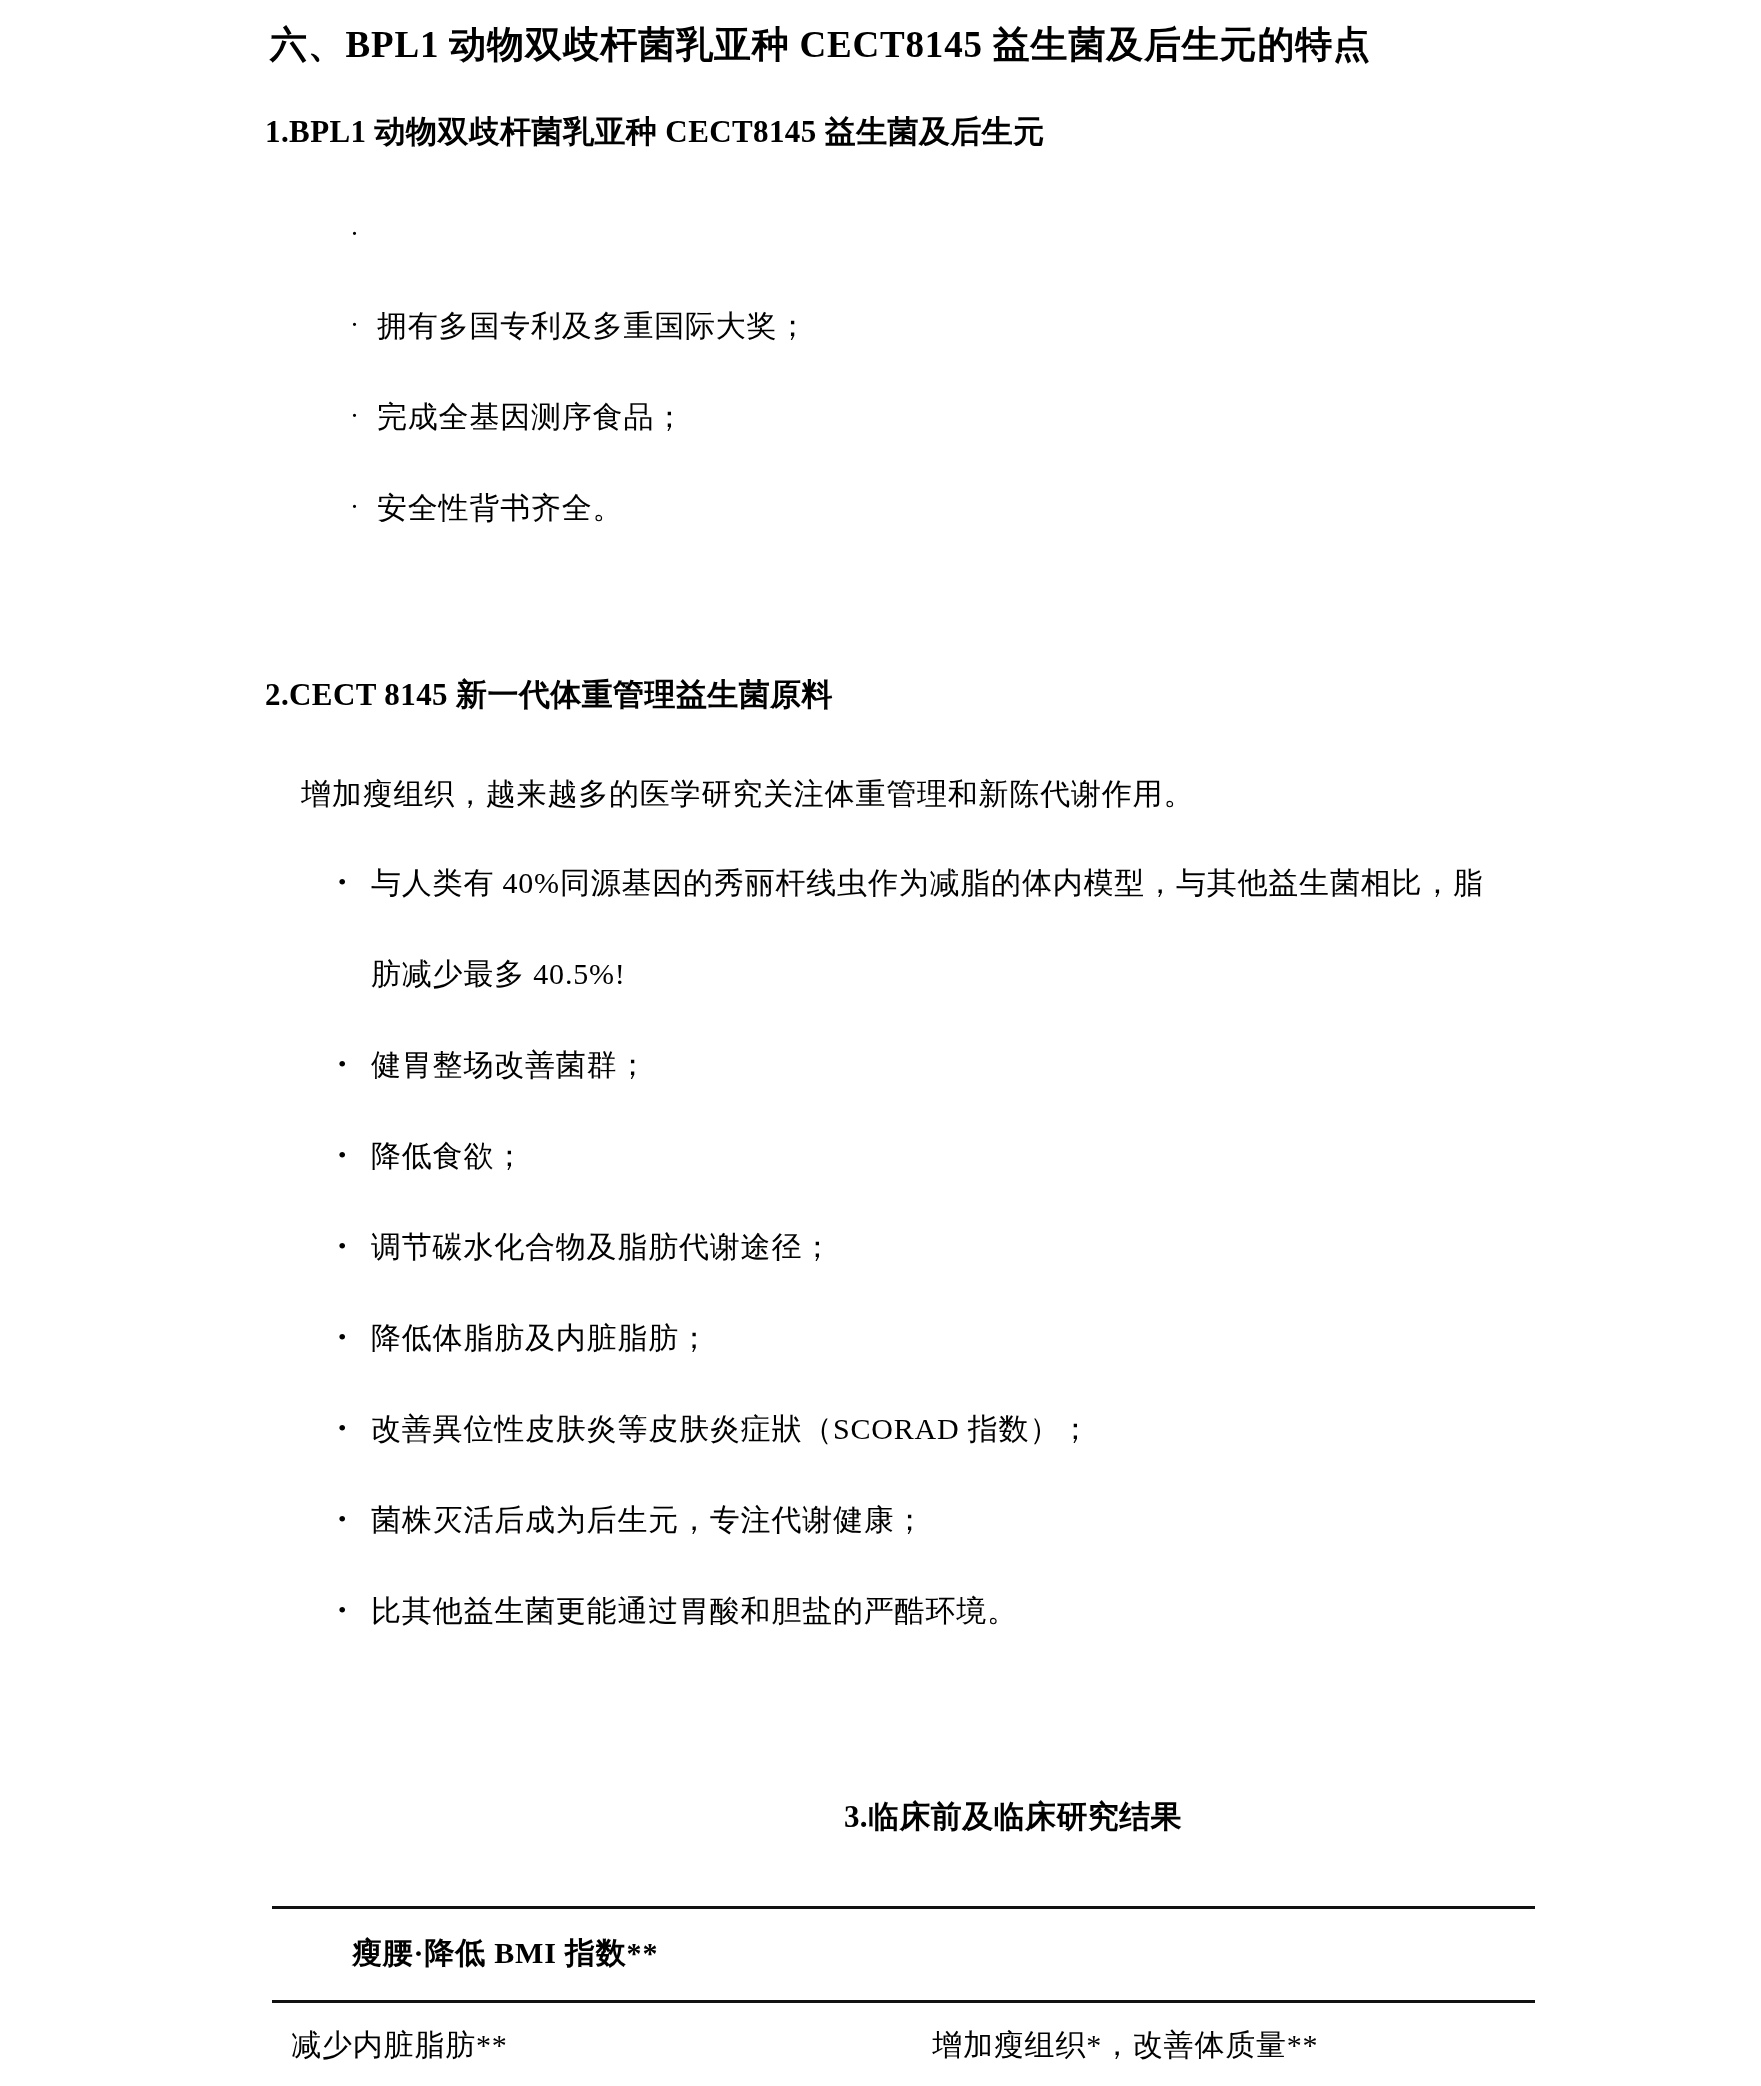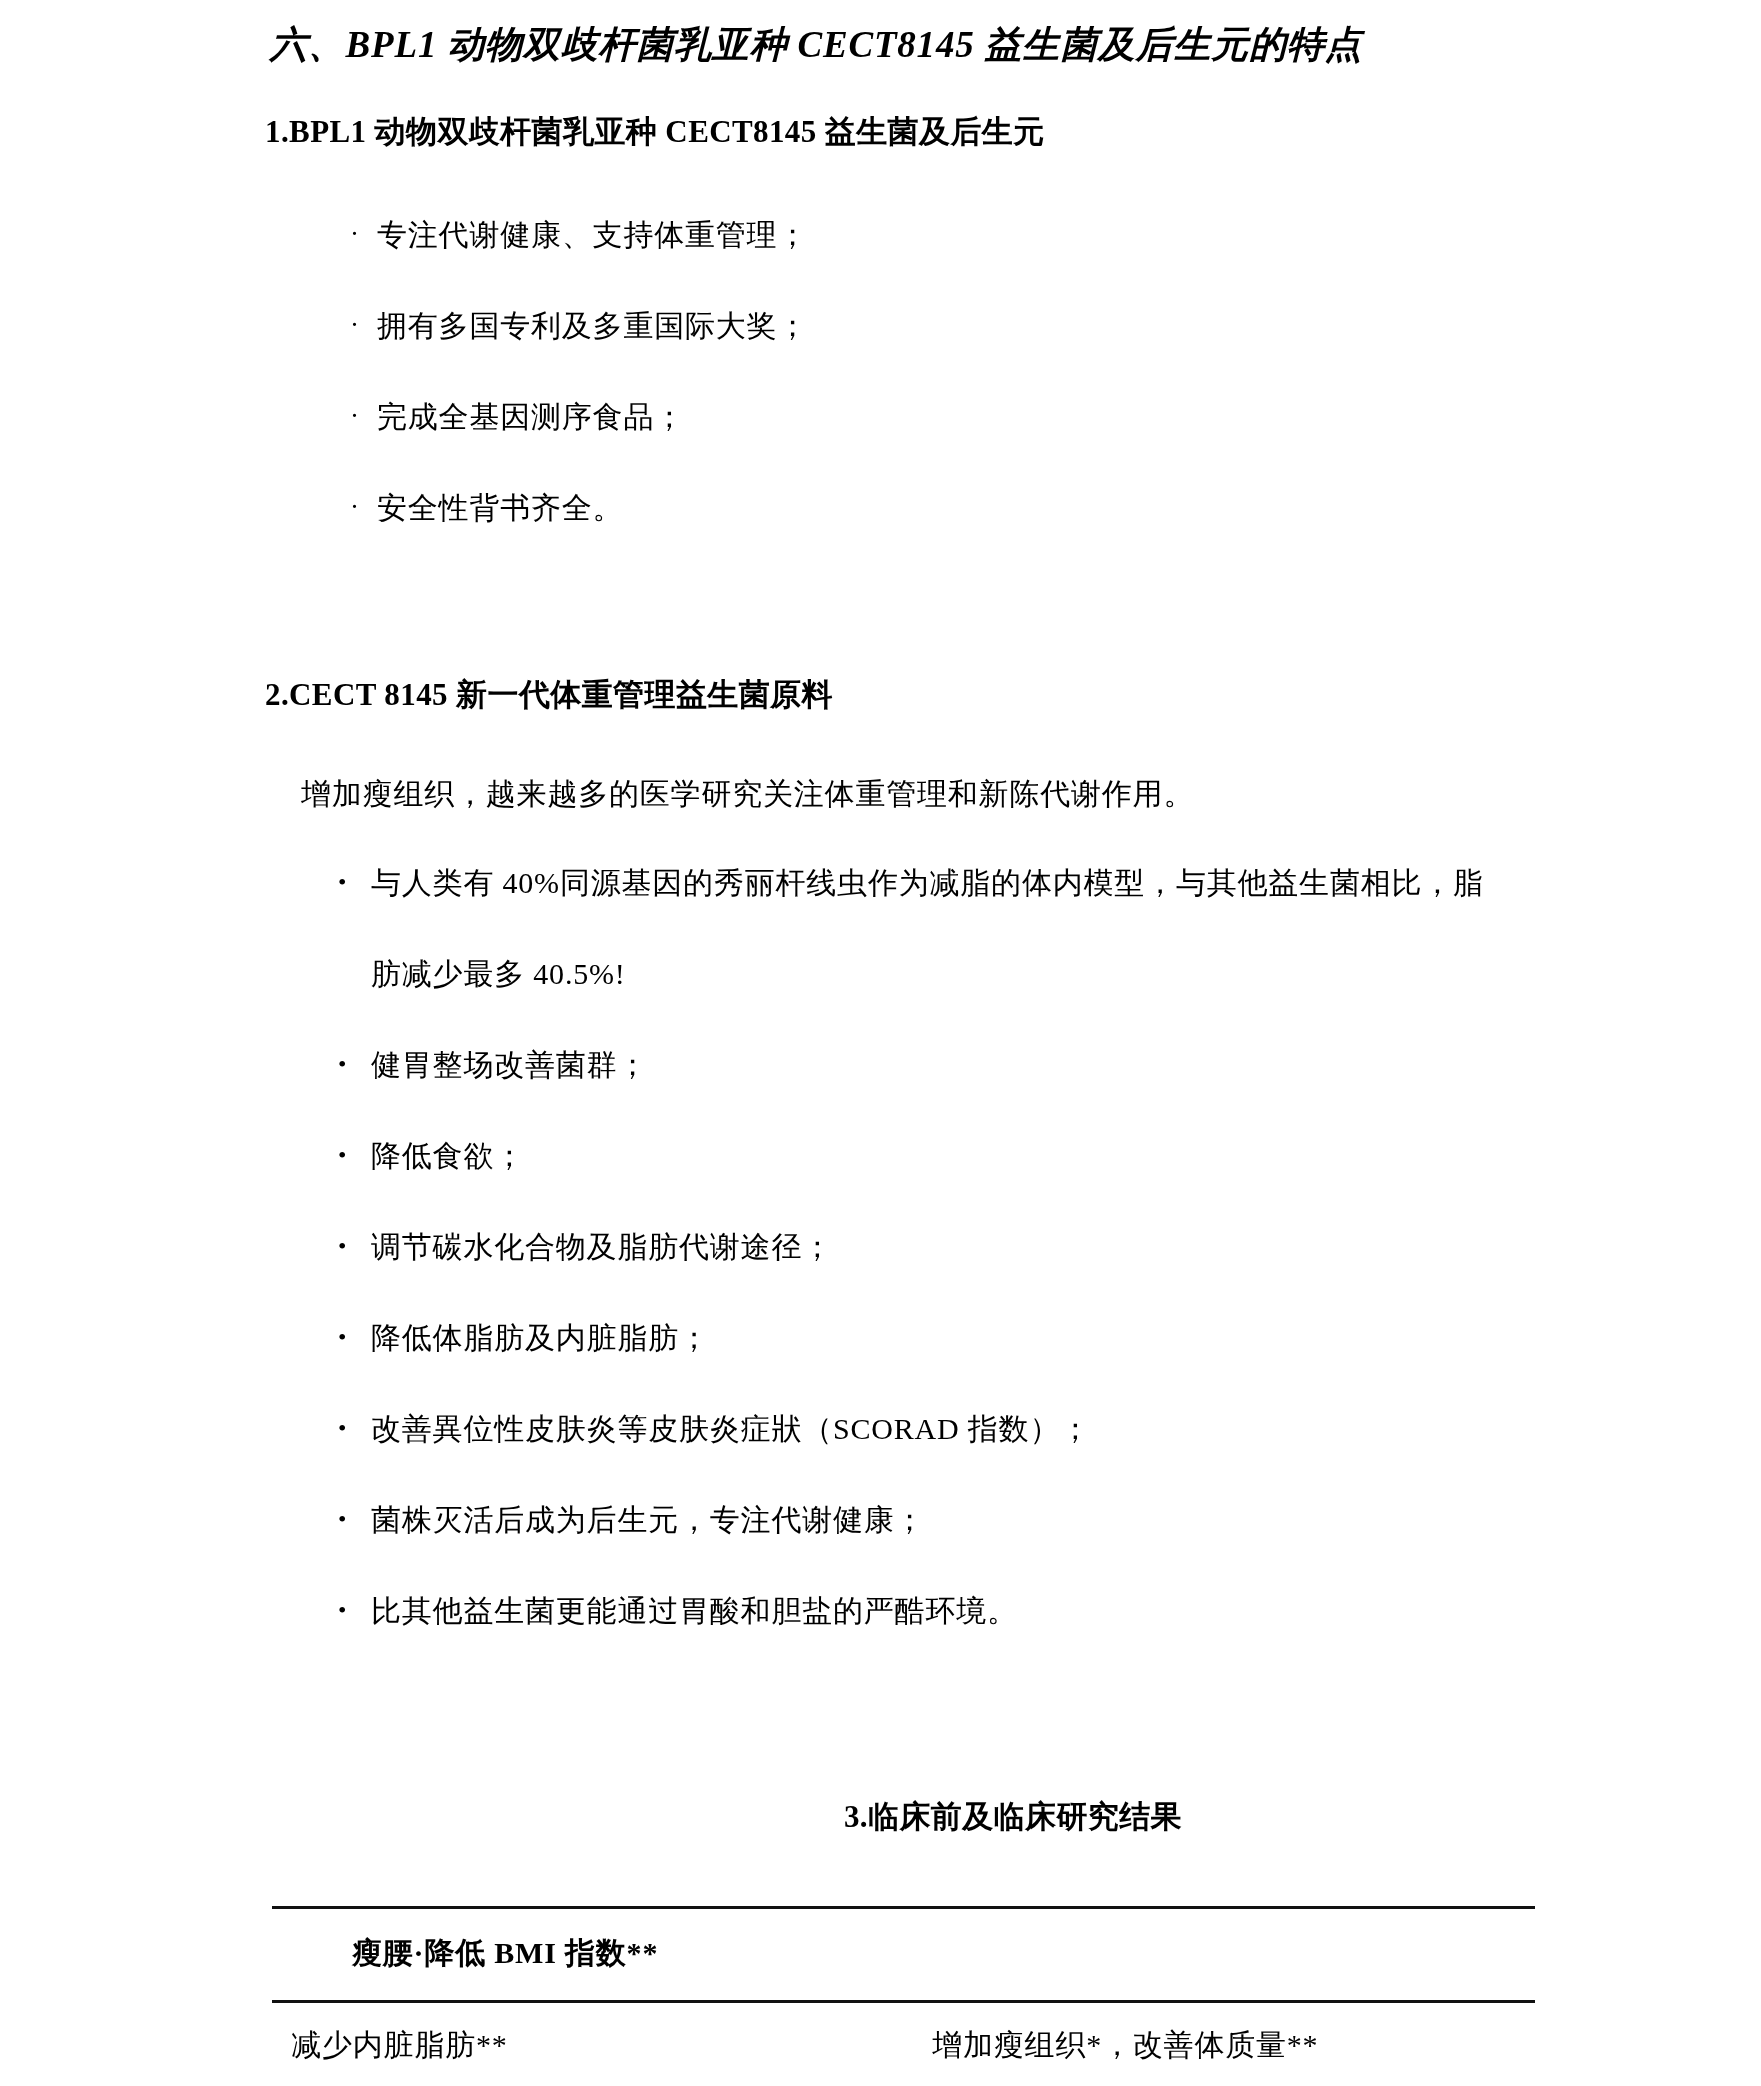--- a/index.html
+++ b/index.html
@@ -16,21 +16,20 @@
     font-family: "Liberation Serif", "DejaVu Serif", serif;
     overflow: hidden;
     box-sizing: border-box;
   }
   .doc-title {
     margin: 21px 0 0 270px;
     font-size: 37px;
     line-height: 1.3;
     font-weight: bold;
     letter-spacing: 0.8px;
-    font-style: italic;
   }
   .section-heading {
     font-size: 31px;
     line-height: 1.3;
     font-weight: bold;
     margin-left: 265px;
     letter-spacing: 0.4px;
   }
   .h2-1 { margin-top: 43px; }
   .h2-2 { margin-top: 122px; }
@@ -108,21 +107,20 @@
 
 <div class="page">
 
   <h1 class="doc-title">六、BPL1 动物双歧杆菌乳亚种 CECT8145 益生菌及后生元的特点</h1>
 
   <h2 class="section-heading h2-1">1.BPL1 动物双歧杆菌乳亚种 CECT8145 益生菌及后生元</h2>
 
   <div class="bullet-list s1-list">
     <div class="bullet-item s1-item">
       <span class="s1-marker">·</span>
-      <span class="bullet-text">专注代谢健康、支持体重管理；</span>
     </div>
     <div class="bullet-item s1-item">
       <span class="s1-marker">·</span>
       <span class="bullet-text">拥有多国专利及多重国际大奖；</span>
     </div>
     <div class="bullet-item s1-item">
       <span class="s1-marker">·</span>
       <span class="bullet-text">完成全基因测序食品；</span>
     </div>
     <div class="bullet-item s1-item">

